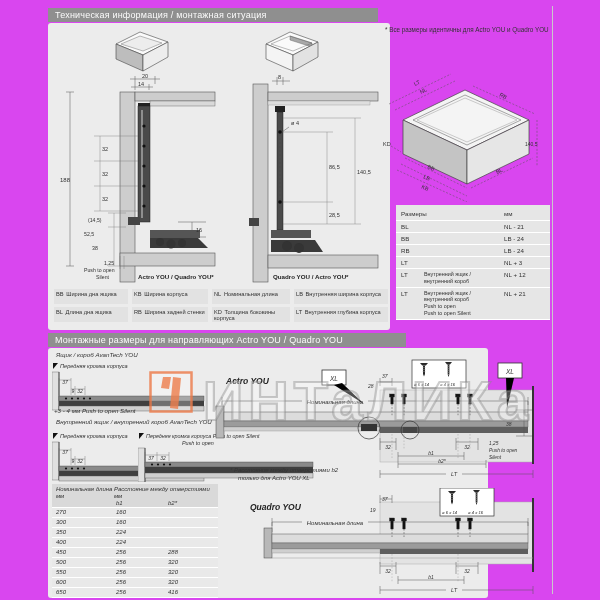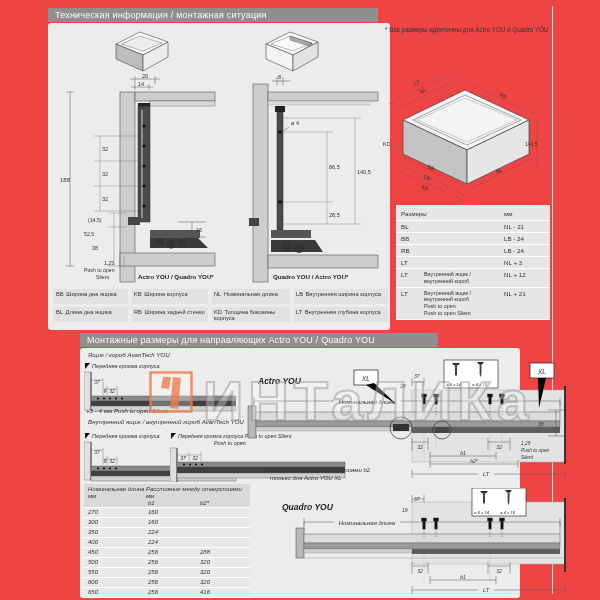--- a/index.html
+++ b/index.html
@@ -1,21 +1,21 @@
 <!DOCTYPE html>
 <html><head>
 <meta charset="utf-8">
 <style>
   html,body{margin:0;padding:0;background:#fff;}
-  .page{position:relative;width:600px;height:600px;background:#ef4444;overflow:hidden;
+  .page{position:relative;width:600px;height:600px;background:#d946ef;overflow:hidden;
         font-family:"Liberation Sans",sans-serif;color:#333;}
   .edge-line{position:absolute;left:552px;top:6px;width:1px;height:588px;background:#c9c9c9;}
   section{position:absolute;}
   .sec-top{left:48px;top:8px;width:505px;height:326px;}
-  .sec-bottom{left:48px;top:333px;width:505px;height:265px;margin-left:32px;}
+  .sec-bottom{left:48px;top:333px;width:505px;height:265px;}
   .bar{position:absolute;left:0;top:0;background:#8f8f8f;color:#fbfbfb;font-size:9px;height:14px;
        line-height:14px;padding-left:7px;box-sizing:border-box;letter-spacing:.2px;white-space:nowrap;}
   .panel{position:absolute;background:#ececec;border-radius:3px;}
   .panel-top{left:0;top:15px;width:342px;height:307px;}
   .panel-bottom{left:0;top:15px;width:440px;height:250px;font-style:italic;}
   .abs{position:absolute;}
   .note{position:absolute;left:337px;top:18px;width:170px;font-size:6.3px;color:#333;}
   
   .legend{position:absolute;left:6px;top:266px;width:334px;display:grid;
           grid-template-columns:74px 76px 78px 94px;gap:3px 4px;}

